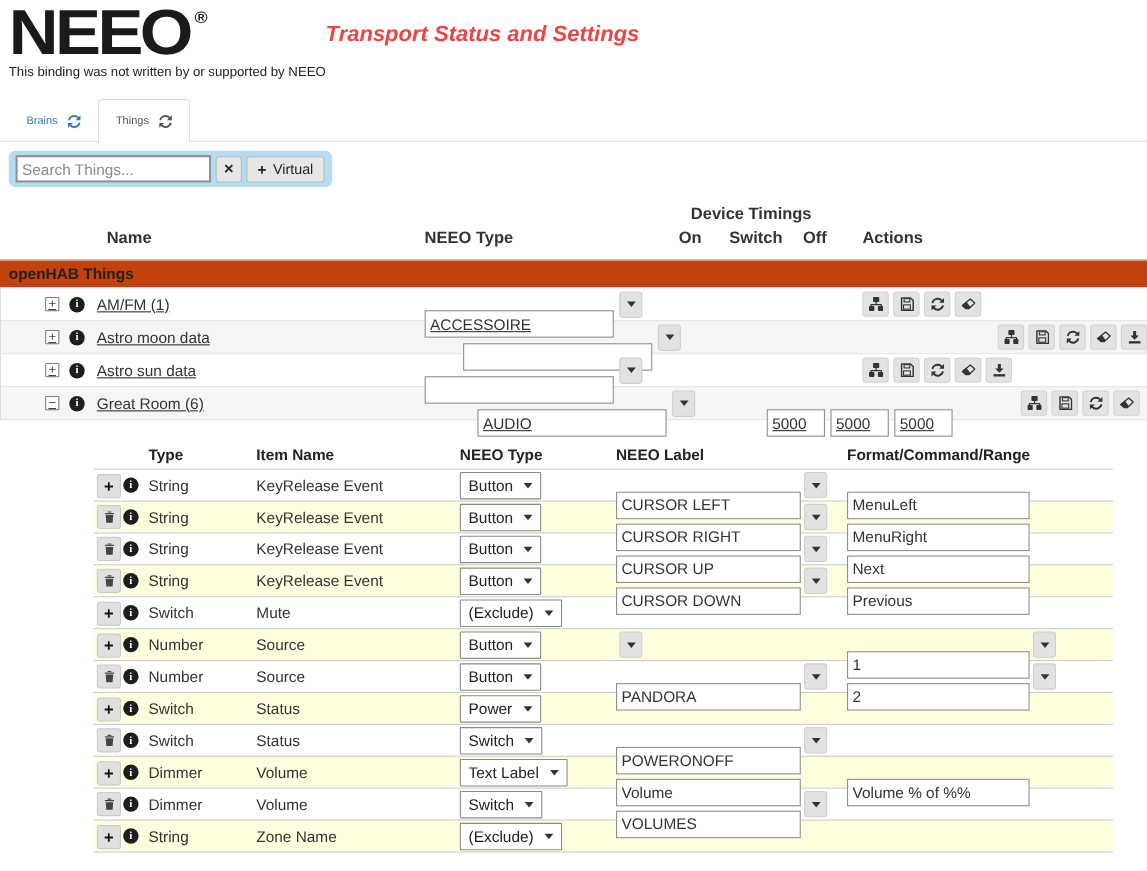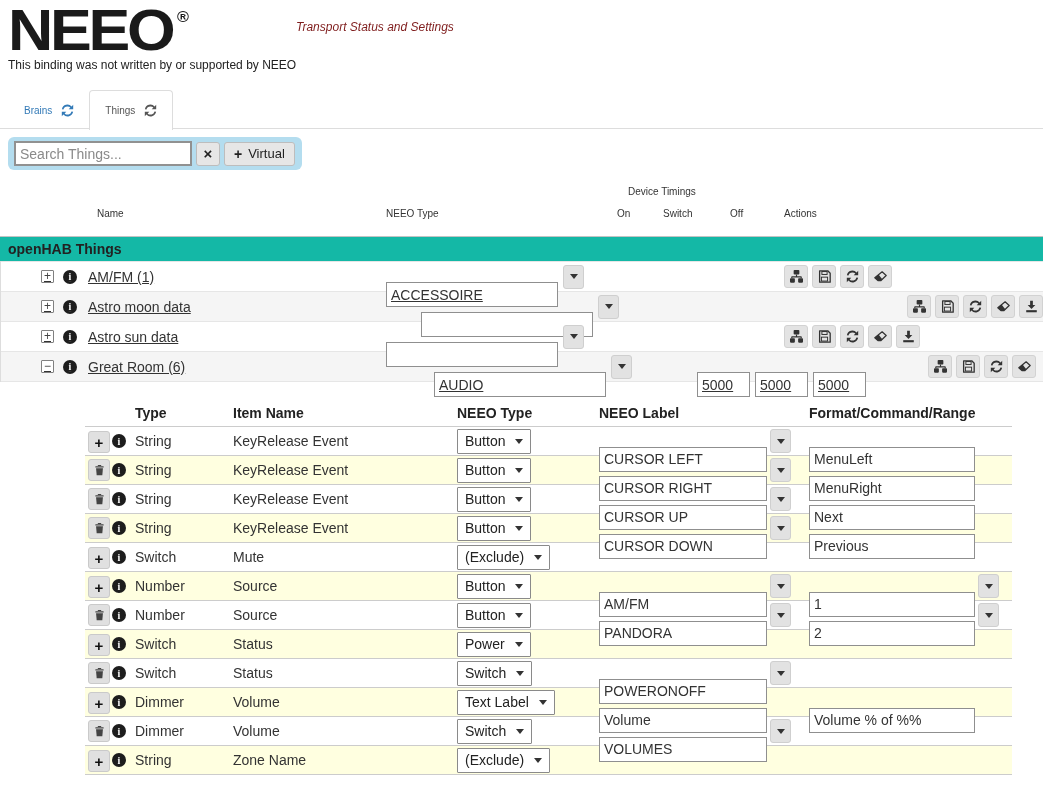--- a/index.html
+++ b/index.html
@@ -5,21 +5,21 @@
   * { margin:0; padding:0; box-sizing:border-box; }
   html,body { background:#fff; }
   .page {
     position:relative; width:1043px; height:792px; overflow:hidden;
     font-family:"Liberation Sans", sans-serif; color:#333; background:#fff;
   }
   
   .logo { position:absolute; left:8px; top:-4px; font-weight:bold; font-size:58px;
           letter-spacing:-3px; color:#1a1a1a; transform:scaleX(1.08); transform-origin:left; }
   .logo .reg { font-size:15px; letter-spacing:0; vertical-align:28px; margin-left:4px; font-weight:bold; }
-  .page-title { position:absolute; left:296px; top:20px; font-style:italic; font-size:12px; color:#7f1d1d; }
+  .page-title { position:absolute; left:296px; top:20px; font-style:italic; font-size:20px; color:#ef4444;font-weight:bold; }
   .disclaimer { position:absolute; left:8px; top:58px; font-size:12px; color:#222; }
   
   .tabbar { position:absolute; left:0; top:90px; width:100%; height:39px;
             border-bottom:1px solid #ddd; padding-left:9px; }
   .tab { display:inline-flex; align-items:center; gap:9px; height:39px; padding:0 15px;
          font-size:10px; cursor:pointer; position:relative; }
   .tab.inactive { color:#337ab7; }
   .tab.active { color:#555; background:#fff; border:1px solid #ddd; border-bottom:none;
                 border-radius:4px 4px 0 0; z-index:2; height:40px; }
   .tab .ric { width:13px; height:13px; display:inline-block; }
@@ -33,31 +33,31 @@
   .search-input::placeholder { color:#8a8a8a; }
   .tb-btn { height:24px; background:#e6e6e6; border:1px solid #bdbdbd; border-radius:3px;
             display:inline-flex; align-items:center; justify-content:center; cursor:pointer;
             font-size:13px; color:#222; }
   .clear-btn { width:24px; font-weight:bold; font-size:15px; }
   .clear-btn::before { content:"×"; }
   .virtual-btn { padding:2px 9px; gap:6px; }
   .virtual-btn .plus { font-weight:bold; font-size:14px; }
   .virtual-btn .plus::before { content:"+"; }
   
-  .mt-header { position:absolute; left:0; top:183px; width:100%; height:45px; font-weight:normal; font-size:10px; }
+  .mt-header { position:absolute; left:0; top:183px; width:100%; height:45px; font-weight:bold; font-size:15px; }
   .mt-header span { position:absolute; white-space:nowrap; }
   .h-timings { left:628px; top:3px; }
   .h-name { left:97px; top:25px; }
   .h-ntype { left:386px; top:25px; }
   .h-on { left:617px; top:25px; }
   .h-switch { left:663px; top:25px; }
   .h-off { left:730px; top:25px; }
   .h-actions { left:784px; top:25px; }
   
-  .group-bar { position:absolute; left:0; top:236px; width:100%; height:25px; background:#14b8a6;
+  .group-bar { position:absolute; left:0; top:236px; width:100%; height:25px; background:#c2410c;
                border-top:1px solid #c3c3c3; font-weight:bold; font-size:14px; color:#222;
                line-height:24px; padding-left:8px; }
   
   .main-rows { position:absolute; left:0; top:261px; width:100%; border-left:1px solid #ddd;text-decoration:underline; }
   .main-row { display:flex; align-items:center; height:30px; border-top:1px solid #e6e6e6; background:#fff; }
   .main-row.stripe { background:#f5f5f5;gap:48px; }
   .main-rows .last-border { border-top:1px solid #e6e6e6; height:0; }
   .cell-name { width:385px; display:flex; align-items:center; padding-left:40px; font-size:14px; color:#333; }
   .expand-box { width:13px; height:13px; border:1px solid #808080; border-radius:1px; color:#444;
                 font-size:12px; line-height:11px; text-align:center; cursor:pointer; background:#fff;
@@ -86,21 +86,21 @@
   
   .sub-table { position:absolute; left:85px; top:400px; width:927px; }
   .sub-header { display:flex; height:26px; align-items:center; font-weight:bold; font-size:14px; color:#222; }
   .sub-row { display:flex; align-items:center; height:29px; border-top:1px solid #ccc; background:#fff; font-size:14px; }
   .sub-row.stripe { background:#ffffe0; }
   .sub-table .bottom-border { border-top:1px solid #ccc; height:0; }
   .sc-act { width:27px; padding-left:3px; flex:none; }
   .sc-info { width:19px; flex:none; display:flex; }
   .sc-info .info-dot { margin-left:0; }
   .sc-type { width:102px; flex:none; padding-left:4px; }
-  .sc-item { width:224px; flex:none; }
+  .sc-item { width:185px; flex:none; }
   .sc-ntype { width:142px; flex:none; }
   .sc-label { width:196px; flex:none; display:flex; align-items:center; }
   .sc-format { margin-left:14px; display:flex; align-items:center; }
   .mini-btn { width:22px; height:22px; background:#e0e0e0; border:1px solid #cacaca; border-radius:3px;
               display:inline-flex; align-items:center; justify-content:center; cursor:pointer; }
   .mini-btn.add { font-weight:bold; font-size:15px; color:#111; }
   .mini-btn.add::after { content:"+"; }
   .mini-btn svg { width:11px; height:12px; fill:#444; }
   .sel { display:inline-flex; align-items:center; height:25px; border:1px solid #8a8a8a; background:#fff;
          border-radius:1px; padding:0 7px; gap:10px; cursor:pointer; font-size:14px; color:#222; }
@@ -490,21 +490,20 @@
       <span class="sc-info">
           <span class="info-dot"></span>
         </span>
       <span class="sc-type">Number</span>
       <span class="sc-item">Source</span>
       <span class="sc-ntype"><span class="sel">
             <span>Button</span>
             <span class="caret"></span>
           </span></span>
       <span class="sc-label">
-        <input class="txt-input label-input" value="AM/FM" style="">
         <span class="dd-btn">
             <span class="caret"></span>
           </span>
       </span>
       <span class="sc-format">
         <input class="txt-input format-input" value="1" style="">
         <span class="dd-btn">
             <span class="caret"></span>
           </span>
       </span>

